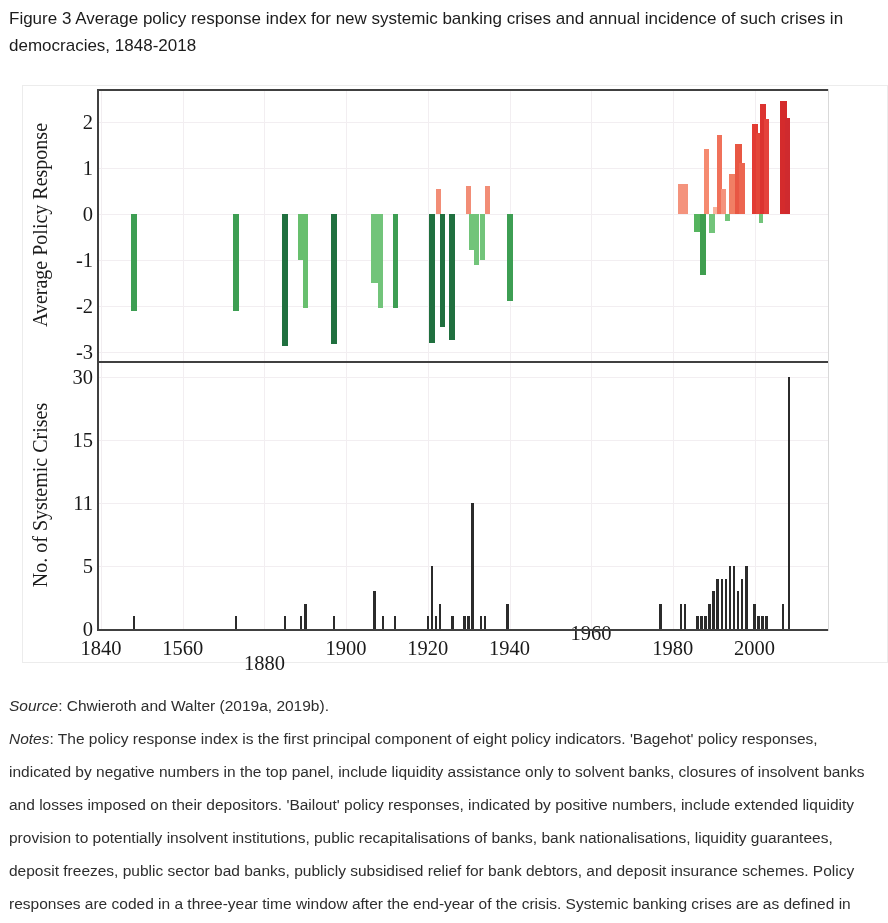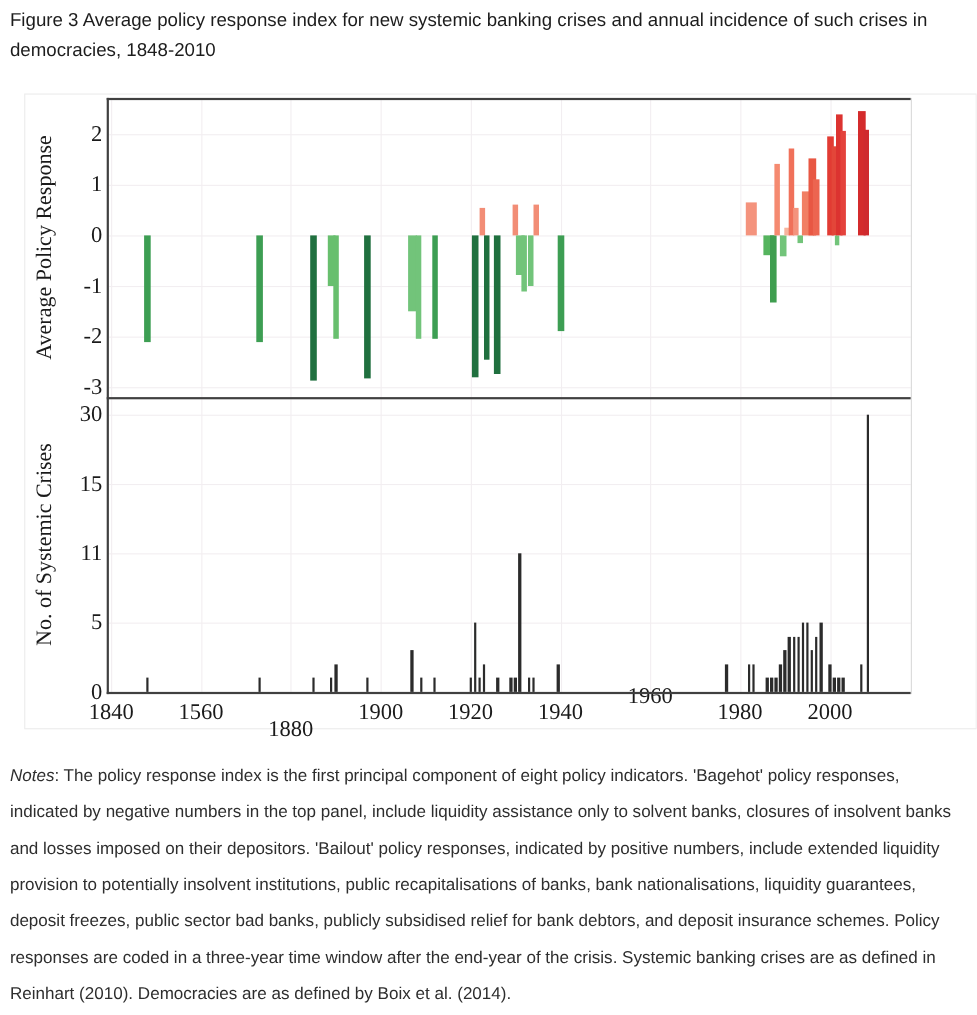--- a/index.html
+++ b/index.html
@@ -16,21 +16,21 @@
   .axis-title{position:absolute;width:280px;height:22px;text-align:center;font-family:"Liberation Serif",serif;
     font-size:20px;color:#1a1a1a;transform:rotate(-90deg);line-height:22px;}
   .bar{position:absolute;}
   .caption{position:absolute;left:9px;top:689px;width:873px;font-size:15.5px;line-height:33px;color:#2e2e2e;}
   .caption p{margin:0;}
   .caption .it{font-style:italic;}
 </style>
 </head>
 <body>
 
-<div class="fig-title"><span class="bold">Figure 3</span><span> Average policy response index for new systemic banking crises and annual incidence of such crises in democracies, 1848-2010</span></div>
+<div class="fig-title"><span class="bold">Figure 3</span><span> Average policy response index for new systemic banking crises and annual incidence of such crises in democracies, 1848-2018</span></div>
 
 <div class="chart" id="chart">
   <div class="axis-title" style="left:-123px;top:128px;">Average Policy Response</div>
   <div class="axis-title" style="left:-123px;top:398px;">No. of Systemic Crises</div>
 <div class="abs" style="left: 78.1px; top: 5px; width: 1px; height: 270px; background: rgb(242, 238, 241);"></div>
     <div class="abs" style="left: 78.1px; top: 277px; width: 1px; height: 266px; background: rgb(242, 238, 241);"></div>
     <div class="abs" style="left: 159.8px; top: 5px; width: 1px; height: 270px; background: rgb(242, 238, 241);"></div>
     <div class="abs" style="left: 159.8px; top: 277px; width: 1px; height: 266px; background: rgb(242, 238, 241);"></div>
     <div class="abs" style="left: 241.4px; top: 5px; width: 1px; height: 270px; background: rgb(242, 238, 241);"></div>
     <div class="abs" style="left: 241.4px; top: 277px; width: 1px; height: 266px; background: rgb(242, 238, 241);"></div>
@@ -157,14 +157,15 @@
     <div class="abs bar" style="left: 758.8px; top: 517.8px; width: 2.6px; height: 25.2px; background: rgb(43, 43, 43);"></div>
     <div class="abs bar" style="left: 764.9px; top: 291.4px; width: 2.6px; height: 251.6px; background: rgb(43, 43, 43);"></div>
     <div class="abs" style="left: 74px; top: 3px; width: 731px; height: 2px; background: rgb(64, 64, 64);"></div>
     <div class="abs" style="left: 74px; top: 275px; width: 731px; height: 2px; background: rgb(64, 64, 64);"></div>
     <div class="abs" style="left: 74px; top: 543px; width: 731px; height: 2px; background: rgb(64, 64, 64);"></div>
     <div class="abs" style="left: 74px; top: 3px; width: 2px; height: 542px; background: rgb(64, 64, 64);"></div>
     <div class="abs" style="left: 805px; top: 3px; width: 1px; height: 542px; background: rgb(217, 217, 217);"></div>
   </div>
 
 <div class="caption">
+  <p><span class="it">Source</span><span>: Chwieroth and Walter (2019a, 2019b).</span></p>
   <p><span class="it">Notes</span><span>: The policy response index is the first principal component of eight policy indicators. 'Bagehot' policy responses, indicated by negative numbers in the top panel, include liquidity assistance only to solvent banks, closures of insolvent banks and losses imposed on their depositors. 'Bailout' policy responses, indicated by positive numbers, include extended liquidity provision to potentially insolvent institutions, public recapitalisations of banks, bank nationalisations, liquidity guarantees, deposit freezes, public sector bad banks, publicly subsidised relief for bank debtors, and deposit insurance schemes. Policy responses are coded in a three-year time window after the end-year of the crisis. Systemic banking crises are as defined in Reinhart (2010). Democracies are as defined by Boix et al. (2014).</span></p>
 </div>
 
 </body></html>

